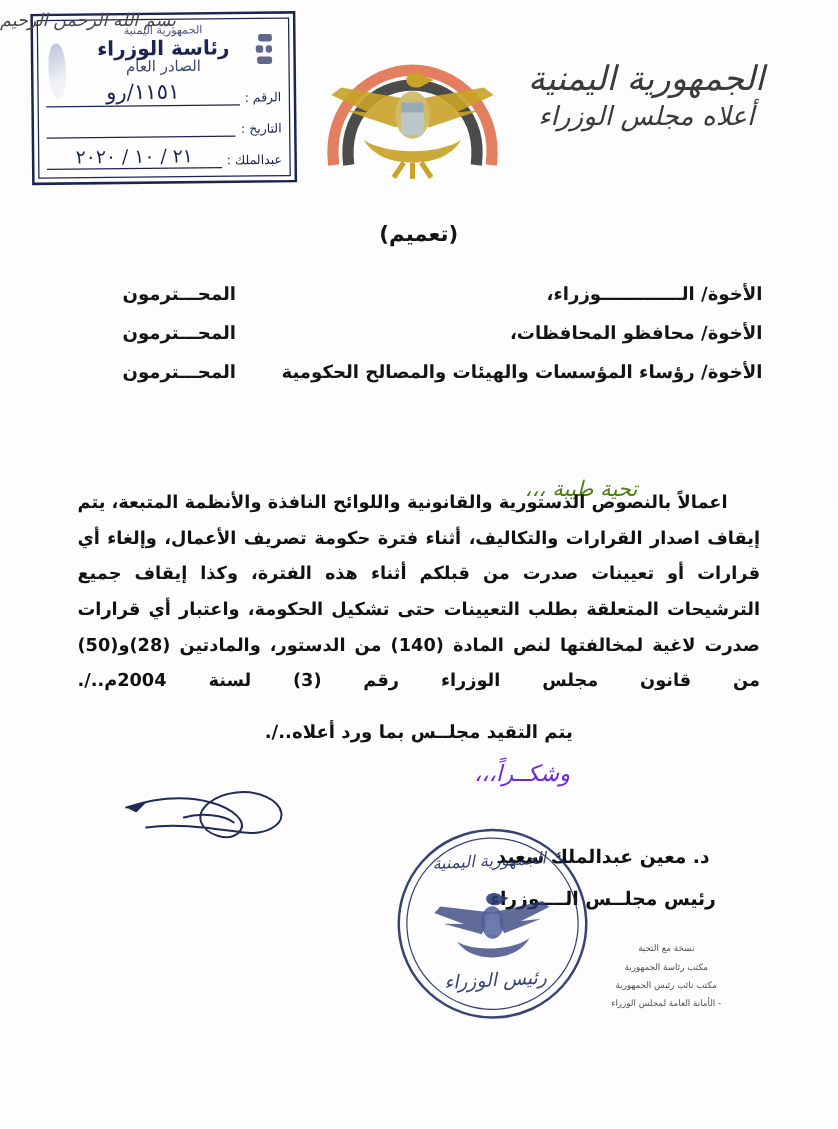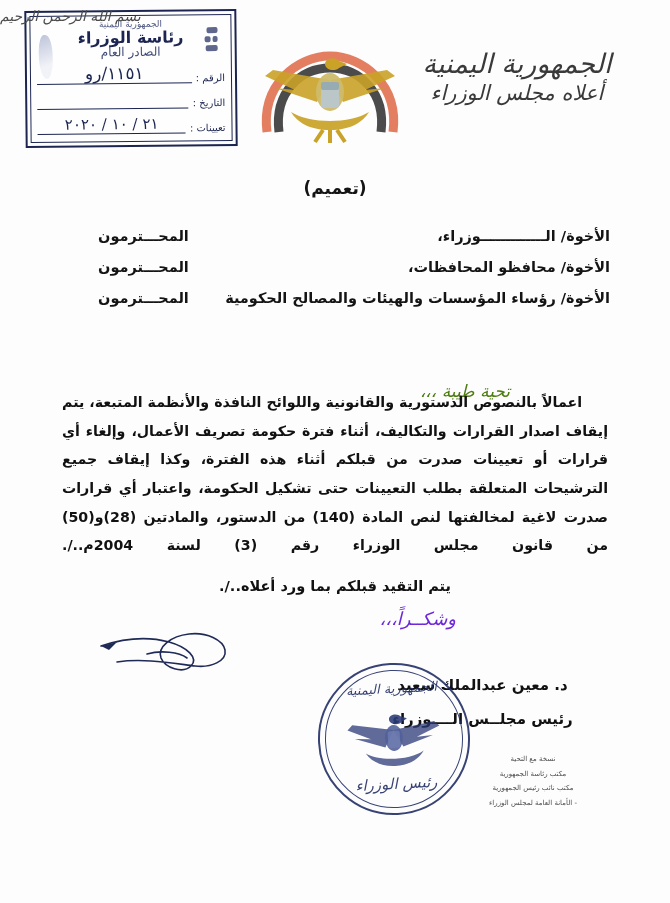--- a/index.html
+++ b/index.html
@@ -339,21 +339,21 @@
 
       <div class="stamp-field">
         <span class="fl">الرقم :</span>
         <span class="fv">١١٥١/رو</span>
       </div>
       <div class="stamp-field">
         <span class="fl">التاريخ :</span>
         <span class="fv"></span>
       </div>
       <div class="stamp-field attach">
-        <span class="fl">تعيينات :</span>
+        <span class="fl">عبدالملك :</span>
         <span class="fv">٢١ / ١٠ / ٢٠٢٠</span>
       </div>
     </div>
   </div>
 
   <div id="basmala">بسم الله الرحمن الرحيم</div>
 
   <div id="emblem">
     <svg viewBox="0 0 150 105" width="150" height="105" aria-hidden="true">
 
@@ -396,21 +396,21 @@
       <span class="addr-to">الأخوة/ رؤساء المؤسسات والهيئات والمصالح الحكومية</span>
       <span class="addr-hon">المحـــترمون</span>
     </div>
   </div>
 
   <div id="greeting">تحية طيبة ،،،</div>
 
   <div id="body">
     <p class="p-first">اعمالاً بالنصوص الدستورية والقانونية واللوائح النافذة والأنظمة المتبعة، يتم إيقاف اصدار القرارات والتكاليف، أثناء فترة حكومة تصريف الأعمال، وإلغاء أي قرارات أو تعيينات صدرت من قبلكم أثناء هذه الفترة، وكذا إيقاف جميع الترشيحات المتعلقة بطلب التعيينات حتى تشكيل الحكومة، واعتبار أي قرارات صدرت لاغية لمخالفتها لنص المادة (140) من الدستور، والمادتين (28)و(50) من قانون مجلس الوزراء رقم (3) لسنة 2004م../.</p>
   </div>
-  <div id="directive">يتم التقيد قبلكم بما ورد أعلاه../.</div>
+  <div id="directive">يتم التقيد مجلــس بما ورد أعلاه../.</div>
 
   <div id="thanks">وشكــراً،،،</div>
 
   <div id="signature-mark">
     <svg viewBox="0 0 190 60" width="190" height="60" aria-hidden="true">
       <g fill="none" stroke="#1f2a57" stroke-width="1.6" stroke-linecap="round">
         <path d="M6 22 C30 14, 52 12, 74 18 C92 23, 104 34, 96 42 C88 50, 70 44, 66 34
                  C62 23, 76 12, 94 10 C112 8, 128 16, 130 26 C132 37, 116 44, 100 42
                  C76 39, 48 34, 22 38"></path>
         <path d="M6 22 L22 18 L14 26 Z" fill="#1f2a57" stroke="none"></path>

